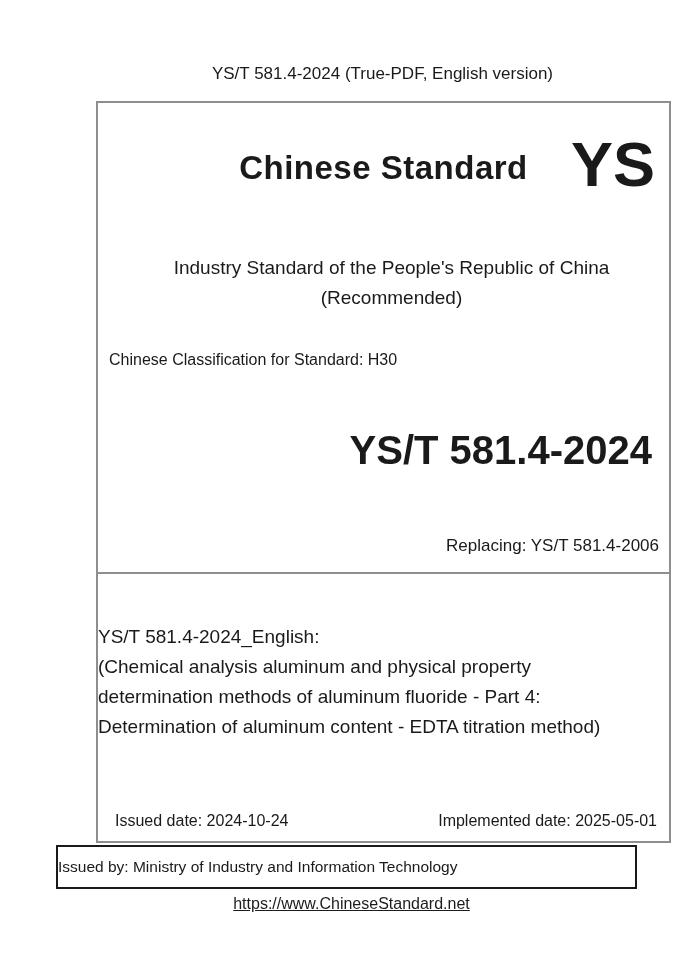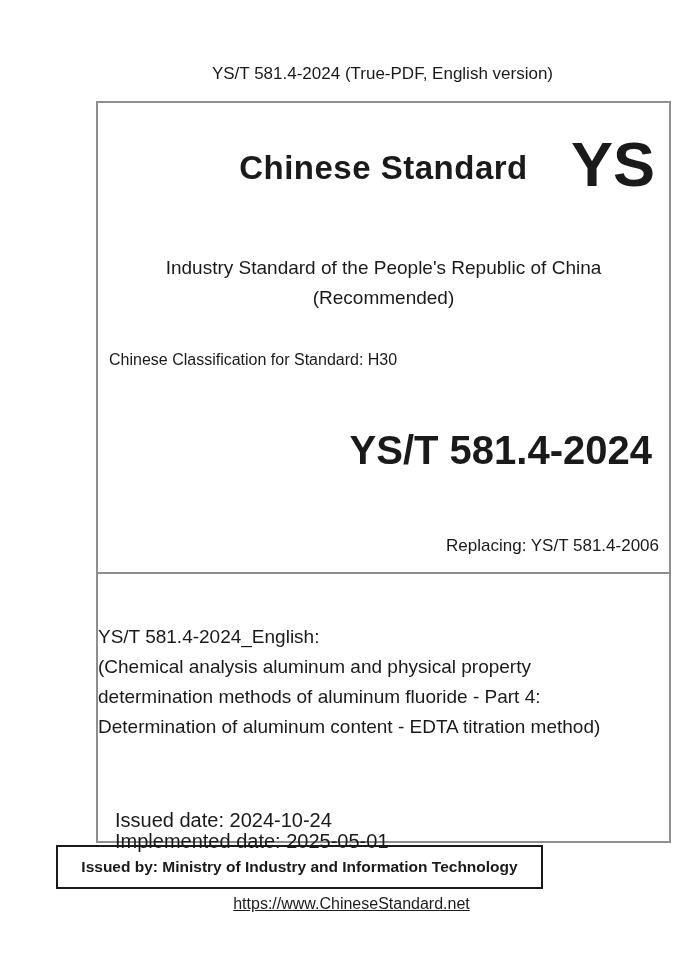--- a/index.html
+++ b/index.html
@@ -57,20 +57,21 @@
     line-height: 50px;
   }
   .std-type {
     position: absolute;
     top: 150px;
     left: 0;
     width: 100%;
     text-align: center;
     font-size: 19px;
     line-height: 30px;
+    padding-left: 8px;
   }
   .classification {
     position: absolute;
     top: 246px;
     left: 11px;
     font-size: 16px;
     line-height: 21px;
   }
   .std-code {
     position: absolute;
@@ -103,38 +104,36 @@
     text-align: left;
     font-size: 19px;
     line-height: 30px;
   }
   .dates-row {
     position: absolute;
     top: 707px;
     left: 17px;
     right: 12px;
     display: flex;
-    justify-content: flex-start;
-    font-size: 20px;
+    justify-content: space-between;
+    font-size: 16px;
     line-height: 21px;
-    flex-direction: column;
   }
   .issuer-box {
     position: absolute;
     left: 56px;
     top: 845px;
-    width: 487px;
+    width: 581px;
     height: 44px;
     border: 2px solid #1a1a1a;
     box-sizing: border-box;
     display: flex;
     align-items: center;
-    justify-content: center;
+    justify-content: flex-start;
     font-size: 15.5px;
-    font-weight: bold;
   }
   .website {
     position: absolute;
     top: 893px;
     left: 0;
     width: 693px;
     text-align: center;
     font-size: 16px;
     line-height: 21px;
   }

